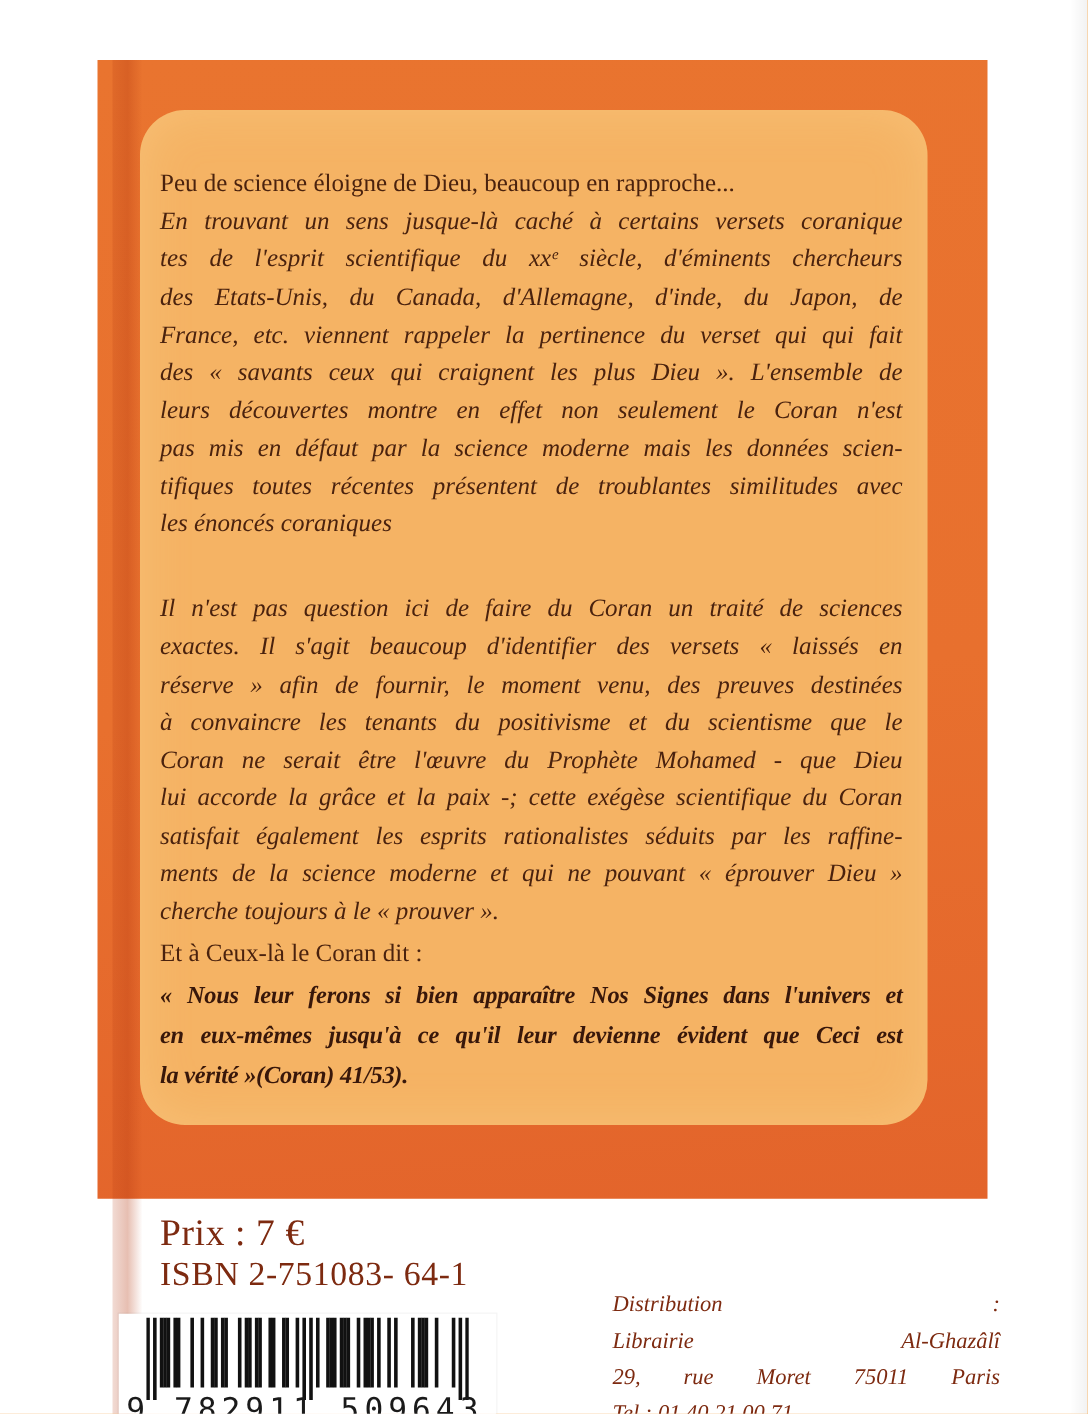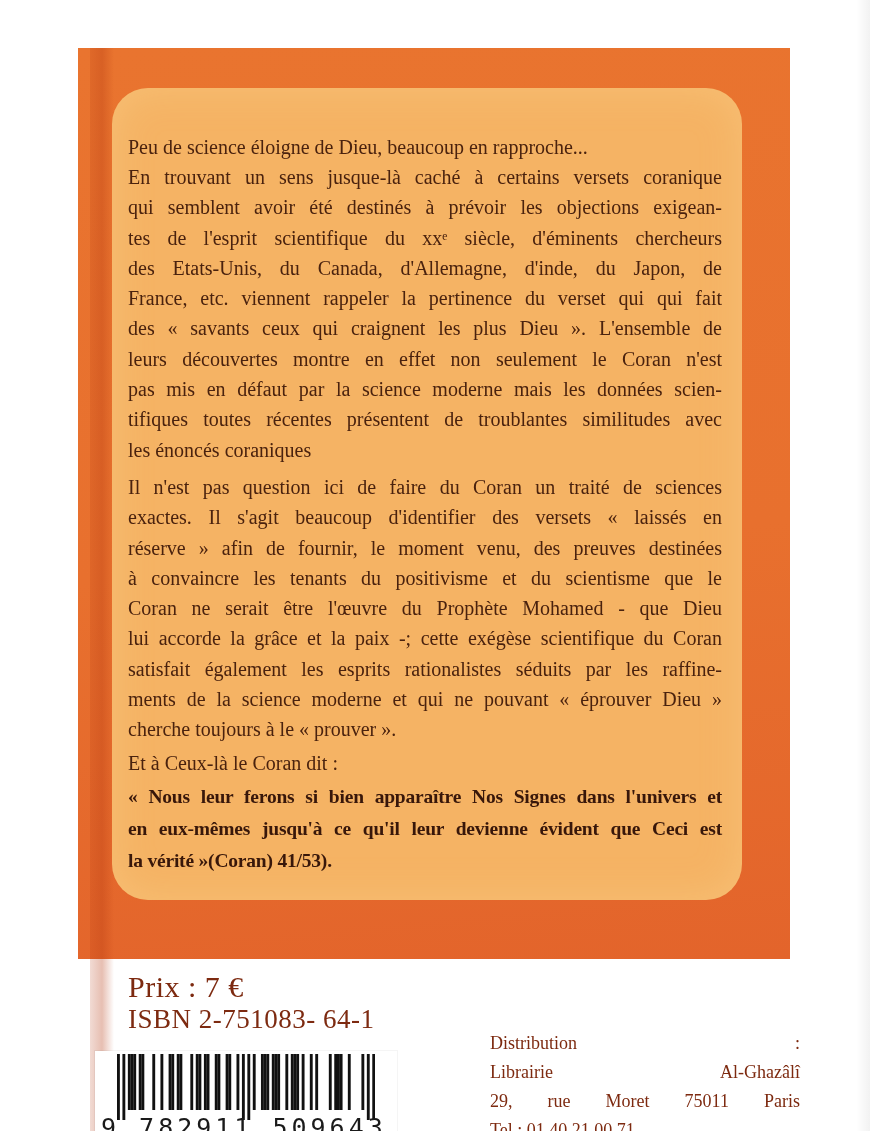--- a/index.html
+++ b/index.html
@@ -24,21 +24,21 @@
   .panel{
     position:absolute;left:34px;top:40px;width:630px;height:812px;
     background:#f5b364;border-radius:36px;
     box-shadow:inset 0 0 40px rgba(255,230,170,0.25);
   }
   .panel-text{
     position:absolute;left:16px;right:20px;top:0;bottom:0;
     color:#4a220e;font-size:20px;line-height:30.3px;
   }
   .para{position:absolute;left:0;right:0;}
-  .tline{text-align:justify;text-align-last:justify;white-space:normal;}
+  .tline{text-align:justify;text-align-last:justify;white-space:normal;font-style:italic;}
   .tline-last{text-align:left;text-align-last:left;}
   .lead-line{position:absolute;left:0;right:0;top:44px;}
   .p1{top:74px;}
   .p2{top:384px;}
   .quote-intro{position:absolute;left:0;right:0;top:660px;}
   .quote{
     top:693px;font-weight:bold;color:#38170a;
     font-size:19.5px;line-height:32px;letter-spacing:-0.2px;
   }
   .price{
@@ -68,21 +68,20 @@
 <body>
 
 <div class="cover" style="background: linear-gradient(175deg, rgb(233, 116, 47) 0%, rgb(232, 112, 46) 55%, rgb(227, 100, 43) 100%);">
   <div class="cover-gutter"></div>
 
   <div class="panel" style="background: rgb(245, 179, 100);">
     <div class="panel-text" style="color: rgb(74, 34, 14);">
       <div class="lead-line">Peu de science éloigne de Dieu, beaucoup en rapproche...</div>
       <div class="para p1">
           <div class="tline">En trouvant un sens jusque-là caché à certains versets coranique</div>
-          <div class="tline">qui semblent avoir été destinés à prévoir les objections exigean-</div>
           <div class="tline">tes de l'esprit scientifique du xxᵉ siècle, d'éminents chercheurs</div>
           <div class="tline">des Etats-Unis, du Canada, d'Allemagne, d'inde, du Japon, de</div>
           <div class="tline">France, etc. viennent rappeler la pertinence du verset qui qui fait</div>
           <div class="tline">des « savants ceux qui craignent les plus Dieu ». L'ensemble de</div>
           <div class="tline">leurs découvertes montre en effet non seulement le Coran n'est</div>
           <div class="tline">pas mis en défaut par la science moderne mais les données scien-</div>
           <div class="tline">tifiques toutes récentes présentent de troublantes similitudes avec</div>
           <div class="tline tline-last">les énoncés coraniques</div>
         </div>
       <div class="para p2">

